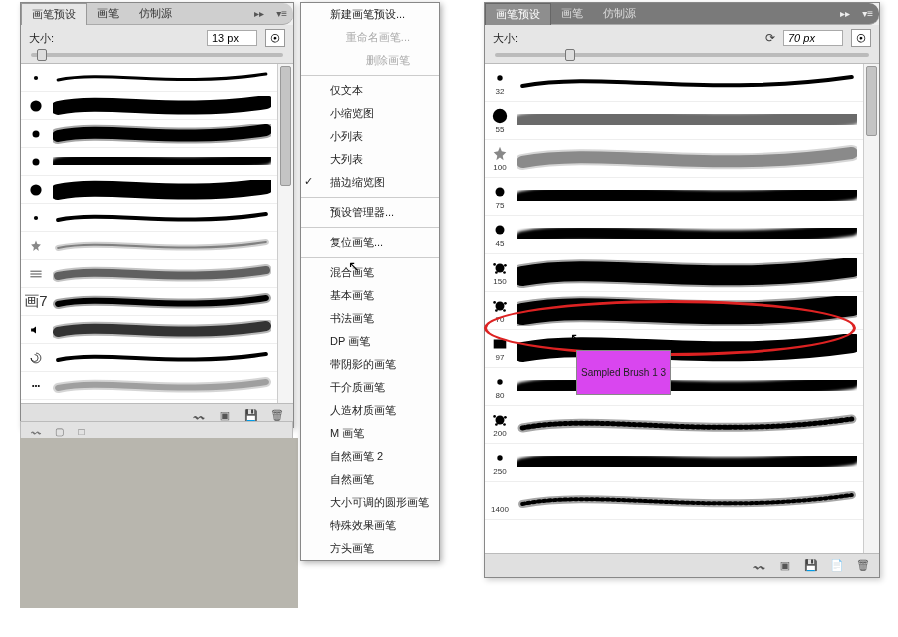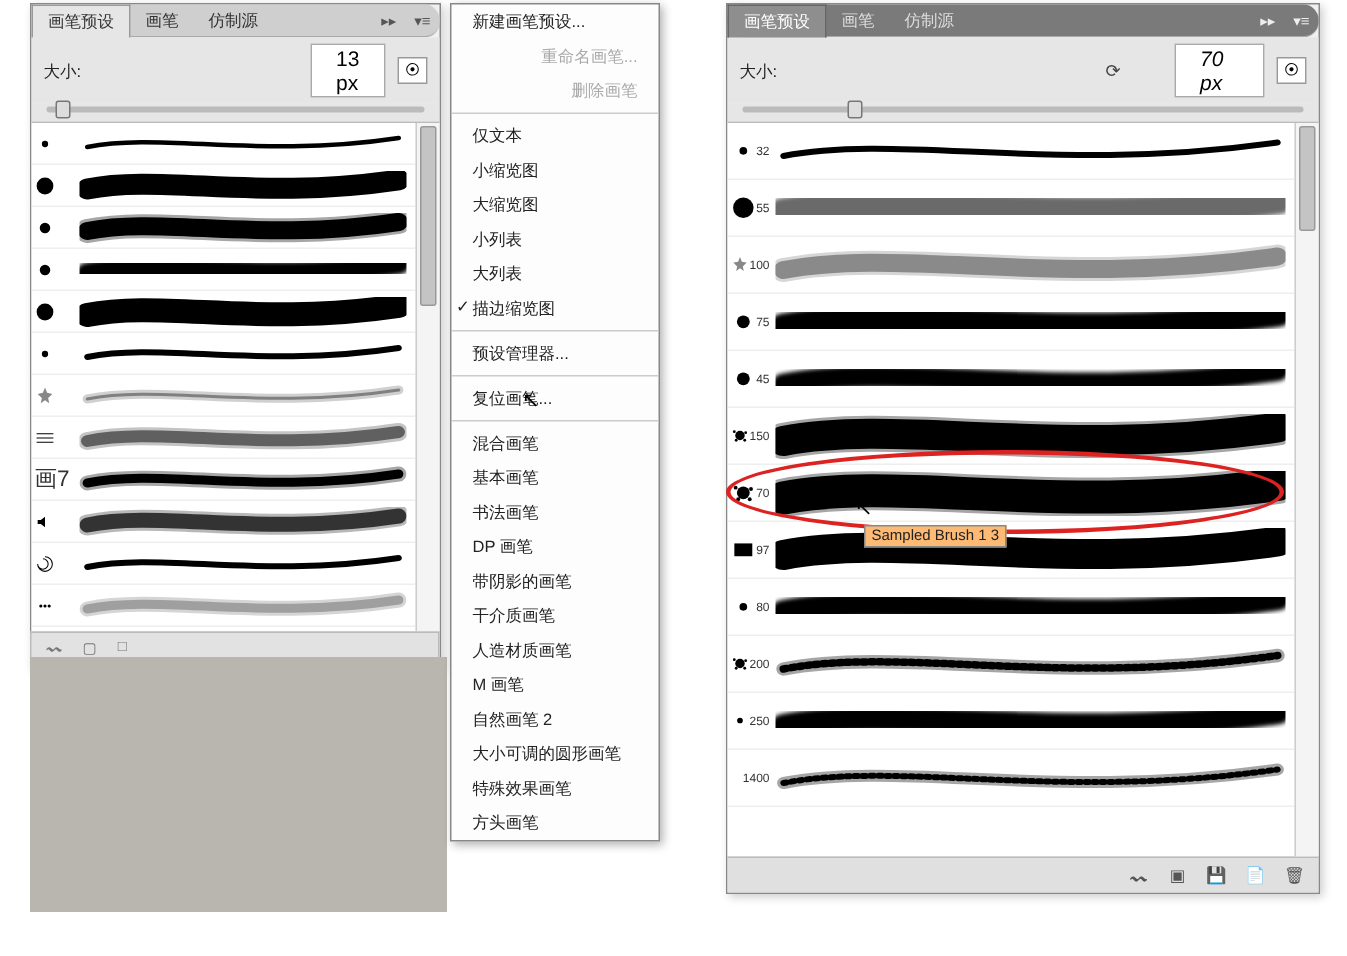--- a/index.html
+++ b/index.html
@@ -48,24 +48,23 @@
     align-items: center;
     padding: 4px 8px;
     gap: 8px;
     background: #e6e6e6;
   }
   .size-label { font-size: 11px; color: #222; }
   .size-input {
     background: #fff;
     border: 1px solid #aaa;
     width: 50px;
-    padding: 1px 16px;
-    font-size: 14px;
+    padding: 1px 4px;
+    font-size: 11px;
     text-align: left;
-    margin-left: 28px;
   }
   .reset-icon {
     font-size: 12px;
     color: #444;
     cursor: pointer;
   }
   .eye-btn {
     width: 20px; height: 18px;
     border: 1px solid #999;
     background: #fff;
@@ -102,24 +101,25 @@
   .brush-item {
     display: flex;
     align-items: center;
     border-bottom: 1px solid #eee;
     padding: 1px 2px;
     height: 28px;
   }
   .brush-tip {
     width: 26px;
     display: flex;
-    flex-direction: row;
+    flex-direction: column;
     align-items: center;
     font-size: 8px;
     color: #333;
+    justify-content: center;
   }
   .tip-shape {
     width: 14px; height: 14px;
     display:flex; align-items:center; justify-content:center;
   }
   .brush-stroke {
     flex: 1;
     height: 20px;
     margin: 0 4px;
   }
@@ -149,21 +149,21 @@
   .footer-icon { width:16px;height:16px; color:#555; display:flex;align-items:center;justify-content:center;cursor:pointer;}
   
   .menu {
     position:absolute;
     border:1px solid #888;
     background:#fdfdfd;
     box-shadow:2px 2px 6px rgba(0,0,0,.3);
     width:140px;
   }
   .menu-item {
-    padding:4px 14px;
+    padding:4px 29px;
     font-size:11px;
     color:#222;
     cursor:pointer;
     position:relative;
     white-space:nowrap;
   }
   .menu-item.disabled { color:#aaa; cursor:default;text-align:right;}
   .menu-item.highlight { background:#2a80f5; color:#fff; }
   .menu-item.checked::before {
     content:"✓";
@@ -171,23 +171,23 @@
   }
   .menu-sep { height:1px; background:#ccc; margin:3px 0;}
   
   .gray-area {
     position:absolute;
     background:#b8b6ae;
   }
   
   .tooltip {
     position:absolute;
-    background:#fdba74;
+    background:#d946ef;
     border:1px solid #888;
-    padding:1px 4px;
+    padding:16px 4px;
     font-size:10px;
     color:#222;
   }
   
   .red-ellipse {
     position:absolute;
     border:3px solid #d22;
     border-radius:50%;
     pointer-events:none;
   }
@@ -484,38 +484,38 @@
 
 <div class="gray-area" style="left:20px; top:438px; width:278px; height:170px;"></div>
 
 <div class="menu" style="left:300px; top:2px;" id="ctx-menu">
     <div class="menu-item">新建画笔预设...</div>
     <div class="menu-item disabled">重命名画笔...</div>
     <div class="menu-item disabled">删除画笔</div>
     <div class="menu-sep"></div>
     <div class="menu-item">仅文本</div>
     <div class="menu-item">小缩览图</div>
-    <div class="menu-item">大缩览图</div>
     <div class="menu-item">小列表</div>
     <div class="menu-item">大列表</div>
     <div class="menu-item checked">描边缩览图</div>
     <div class="menu-sep"></div>
     <div class="menu-item">预设管理器...</div>
     <div class="menu-sep"></div>
     <div class="menu-item">复位画笔...</div>
     <div class="menu-sep"></div>
     <div class="menu-item">混合画笔</div>
     <div class="menu-item">基本画笔</div>
     <div class="menu-item">书法画笔</div>
     <div class="menu-item">DP 画笔</div>
     <div class="menu-item">带阴影的画笔</div>
     <div class="menu-item">干介质画笔</div>
     <div class="menu-item">人造材质画笔</div>
     <div class="menu-item">M 画笔</div>
     <div class="menu-item">自然画笔 2</div>
+    <div class="menu-item">自然画笔</div>
     <div class="menu-item">大小可调的圆形画笔</div>
     <div class="menu-item">特殊效果画笔</div>
     <div class="menu-item">方头画笔</div>
   </div>
 
 <div class="panel" style="left:484px; top:2px; width:396px;">
   <div class="tabs" style="background:#7a7a7a;">
     <div class="tab active" style="background:#8e8e8e;color:#fff;border-color:#666;">画笔预设</div>
     <div class="tab" style="color:#ddd;">画笔</div>
     <div class="tab" style="color:#ddd;">仿制源</div>

